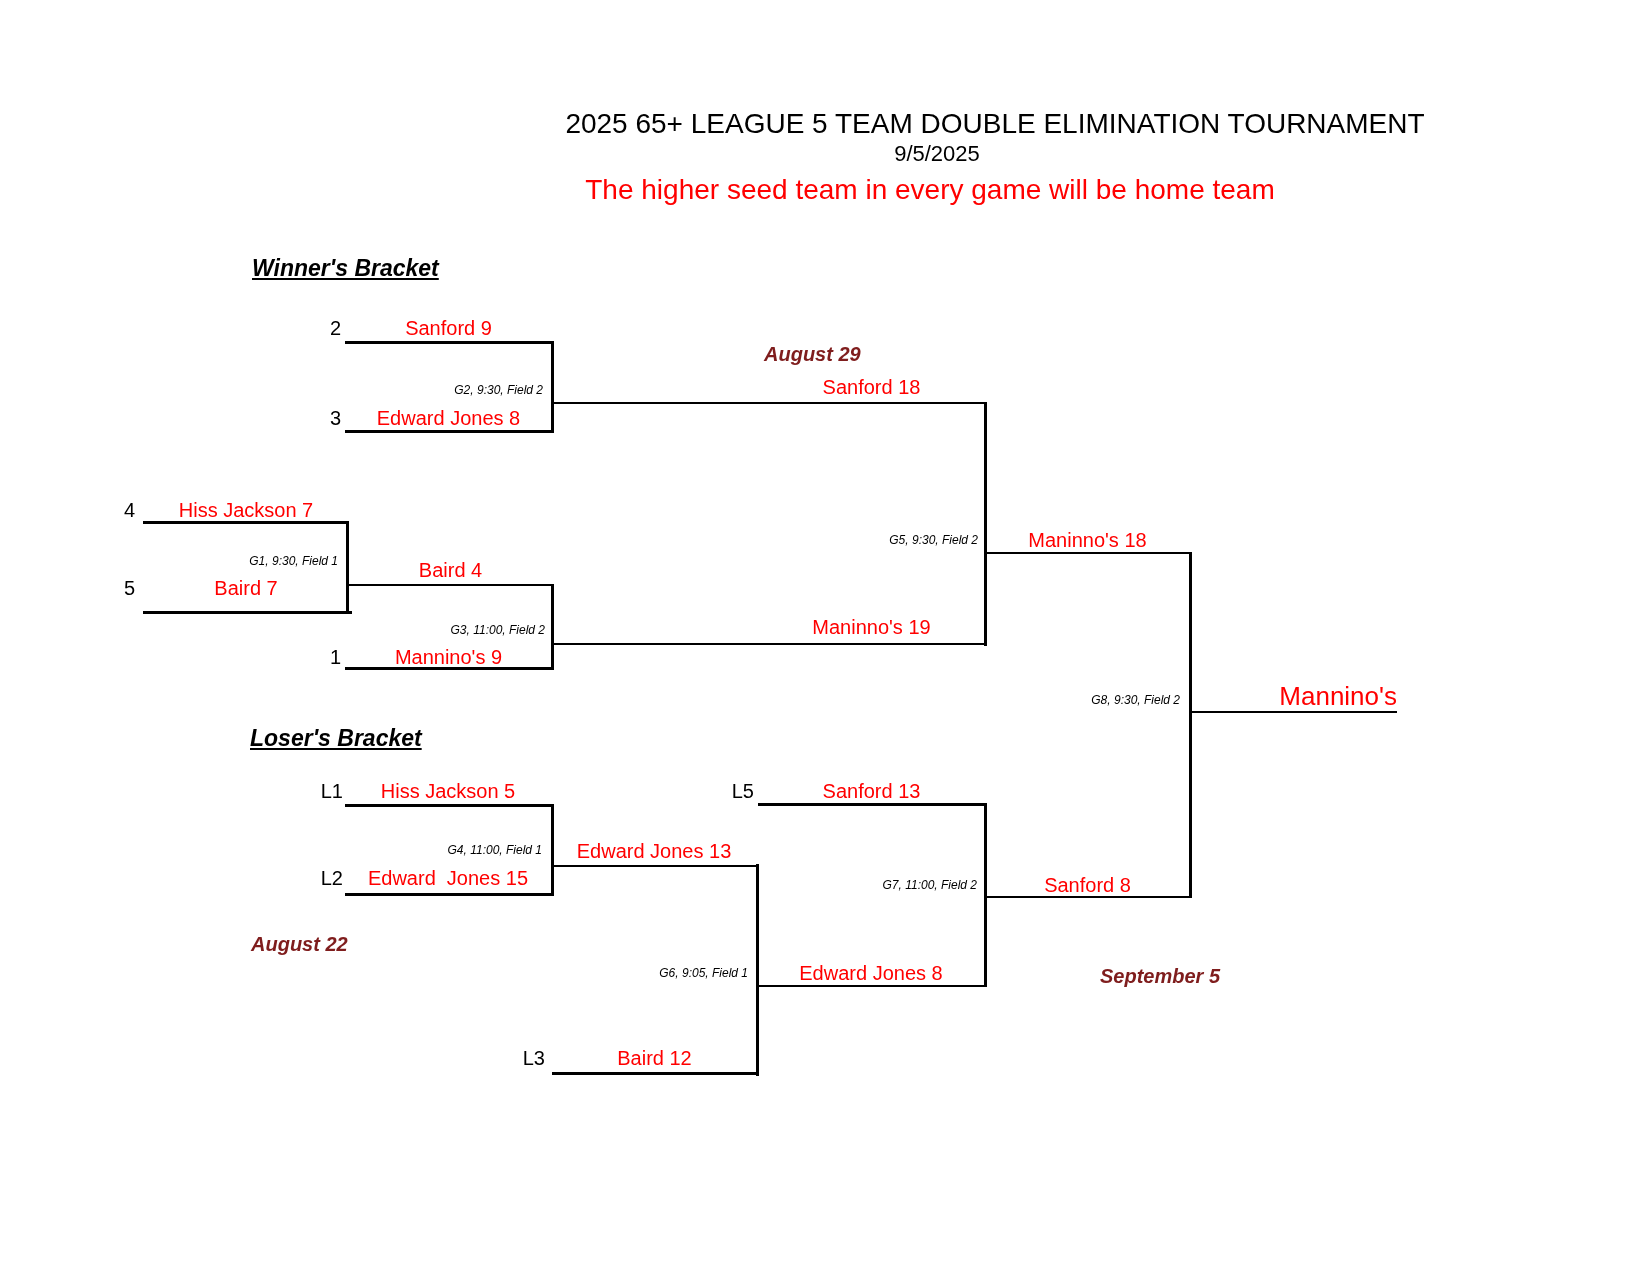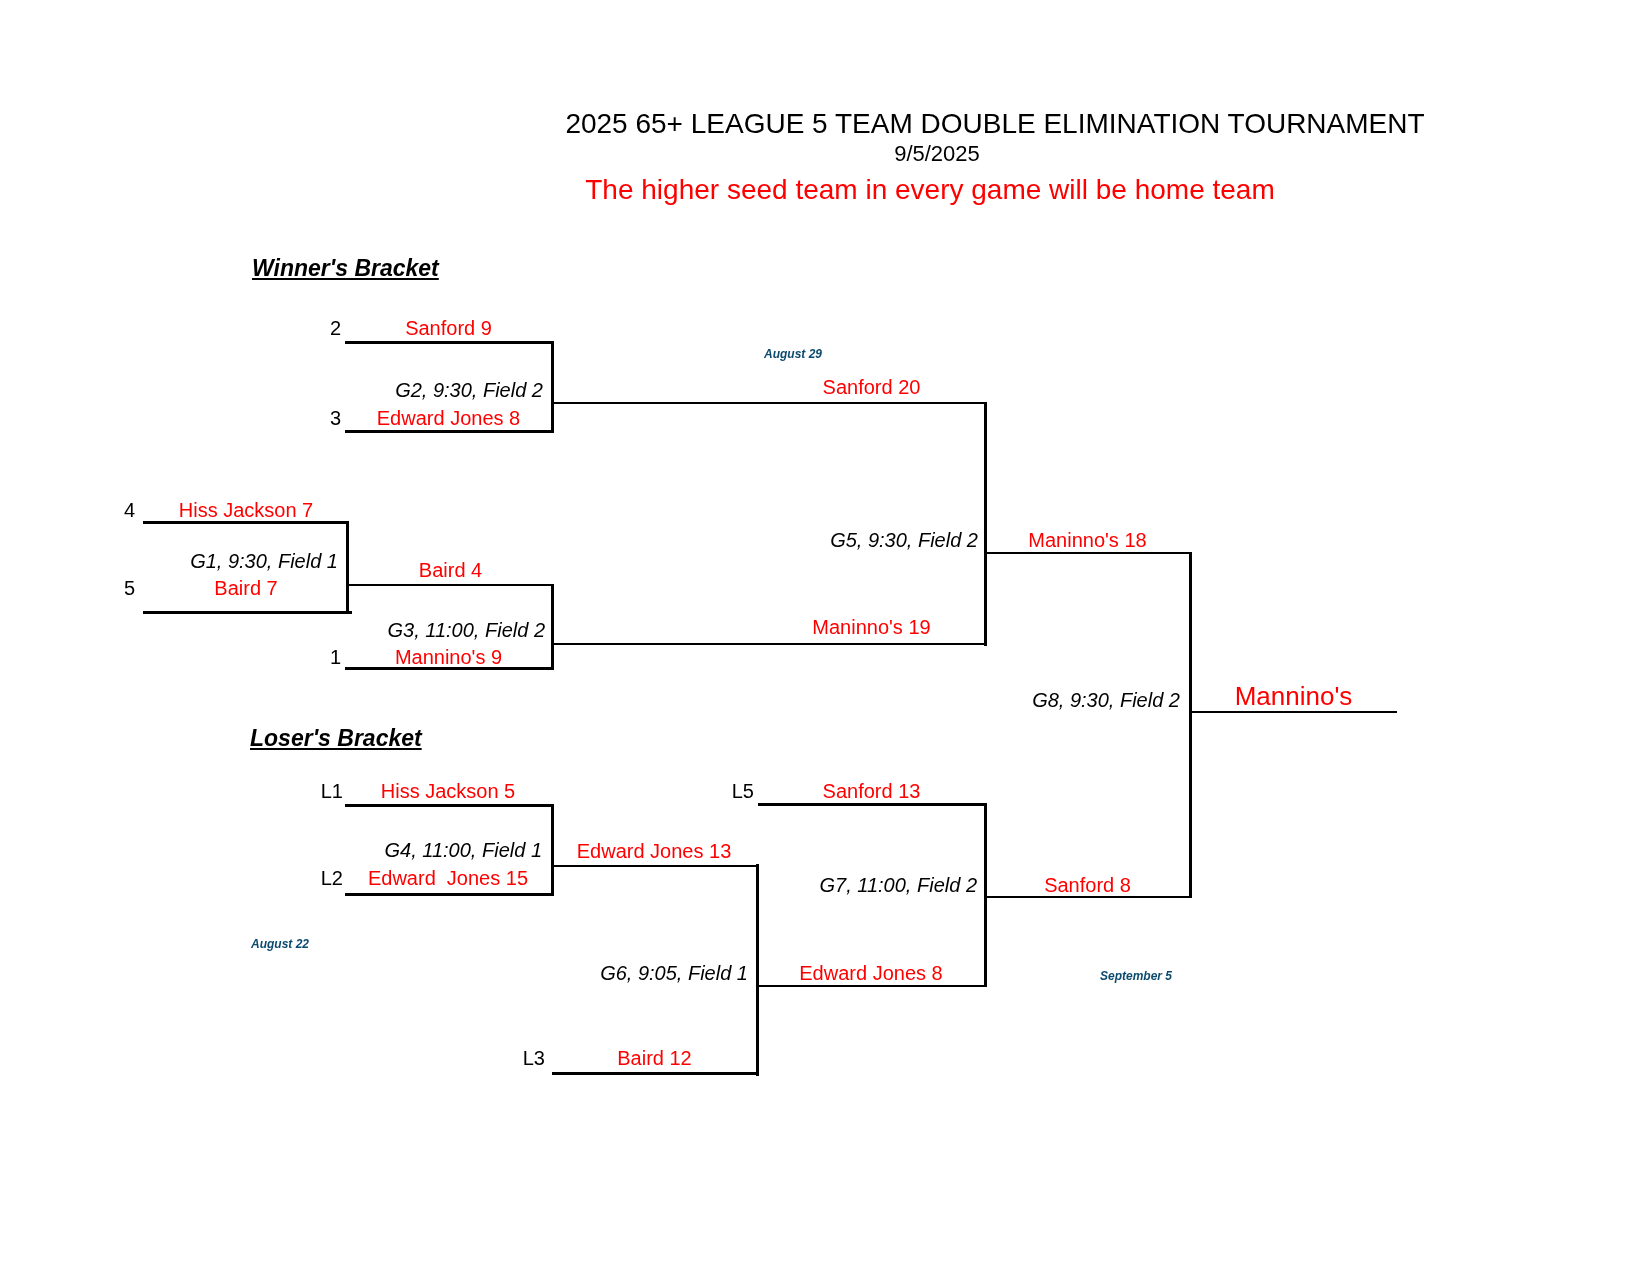--- a/index.html
+++ b/index.html
@@ -6,23 +6,23 @@
   #page{position:relative;width:1650px;height:1275px;background:#ffffff;overflow:hidden;
         font-family:"Liberation Sans",sans-serif;color:#000;}
   .abs{position:absolute;}
   .line{position:absolute;background:#000;}
   .title{font-size:28px;letter-spacing:0px;text-align:center;white-space:nowrap;}
   .date{font-size:22px;text-align:center;}
   .note{font-size:28px;text-align:center;color:#ff0000;white-space:nowrap;}
   .heading{font-size:23px;font-style:italic;font-weight:600;text-decoration:underline;white-space:nowrap;}
   .team{font-size:20px;color:#ff0000;text-align:center;white-space:pre;line-height:22px;}
   .seed{font-size:20px;color:#000;text-align:right;white-space:nowrap;line-height:22px;}
-  .glabel{font-size:20px;font-style:italic;color:#000;text-align:right;white-space:nowrap;line-height:22px;}
-  .datelabel{font-size:12px;font-style:italic;font-weight:bold;color:#0c4a6e;white-space:nowrap;line-height:22px;}
-  .champion{font-size:26px;color:#ff0000;text-align:center;white-space:nowrap;line-height:28px;}
+  .glabel{font-size:12px;font-style:italic;color:#000;text-align:right;white-space:nowrap;line-height:22px;}
+  .datelabel{font-size:20px;font-style:italic;font-weight:bold;color:#7f1d1d;white-space:nowrap;line-height:22px;}
+  .champion{font-size:26px;color:#ff0000;text-align:right;white-space:nowrap;line-height:28px;}
 </style>
 </head>
 <body>
 
 <div id="page">
 
   <div class="abs title" style="left:420px;top:108px;width:1150px;">2025 65+ LEAGUE 5 TEAM DOUBLE ELIMINATION TOURNAMENT</div>
   <div class="abs date" style="left:837px;top:141px;width:200px;">9/5/2025</div>
   <div class="abs note" style="left:490px;top:174px;width:880px;">The higher seed team in every game will be home team</div>
 
@@ -31,21 +31,21 @@
 
   <div class="abs seed" style="left:311px;top:317px;width:30px;">2</div>
   <div class="abs team" style="left:345px;top:317px;width:207px;">Sanford 9</div>
   <div class="line" style="left:345px;top:341px;width:207px;height:3px;"></div>
   <div class="abs glabel" style="left:343px;top:379px;width:200px;">G2, 9:30, Field 2</div>
   <div class="abs seed" style="left:311px;top:407px;width:30px;">3</div>
   <div class="abs team" style="left:345px;top:407px;width:207px;">Edward Jones 8</div>
   <div class="line" style="left:345px;top:430px;width:209px;height:3px;"></div>
   <div class="line" style="left:551px;top:341px;width:3px;height:92px;"></div>
   <div class="abs datelabel" style="left:764px;top:343px;">August 29</div>
-  <div class="abs team" style="left:758px;top:376px;width:227px;">Sanford 20</div>
+  <div class="abs team" style="left:758px;top:376px;width:227px;">Sanford 18</div>
   <div class="line" style="left:554px;top:402px;width:431px;height:2px;"></div>
 
   <div class="abs seed" style="left:105px;top:499px;width:30px;">4</div>
   <div class="abs team" style="left:143px;top:499px;width:206px;">Hiss Jackson 7</div>
   <div class="line" style="left:143px;top:521px;width:206px;height:3px;"></div>
   <div class="abs glabel" style="left:138px;top:550px;width:200px;">G1, 9:30, Field 1</div>
   <div class="abs seed" style="left:105px;top:577px;width:30px;">5</div>
   <div class="abs team" style="left:143px;top:577px;width:206px;">Baird 7</div>
   <div class="line" style="left:143px;top:611px;width:209px;height:3px;"></div>
   <div class="line" style="left:346px;top:521px;width:3px;height:93px;"></div>

